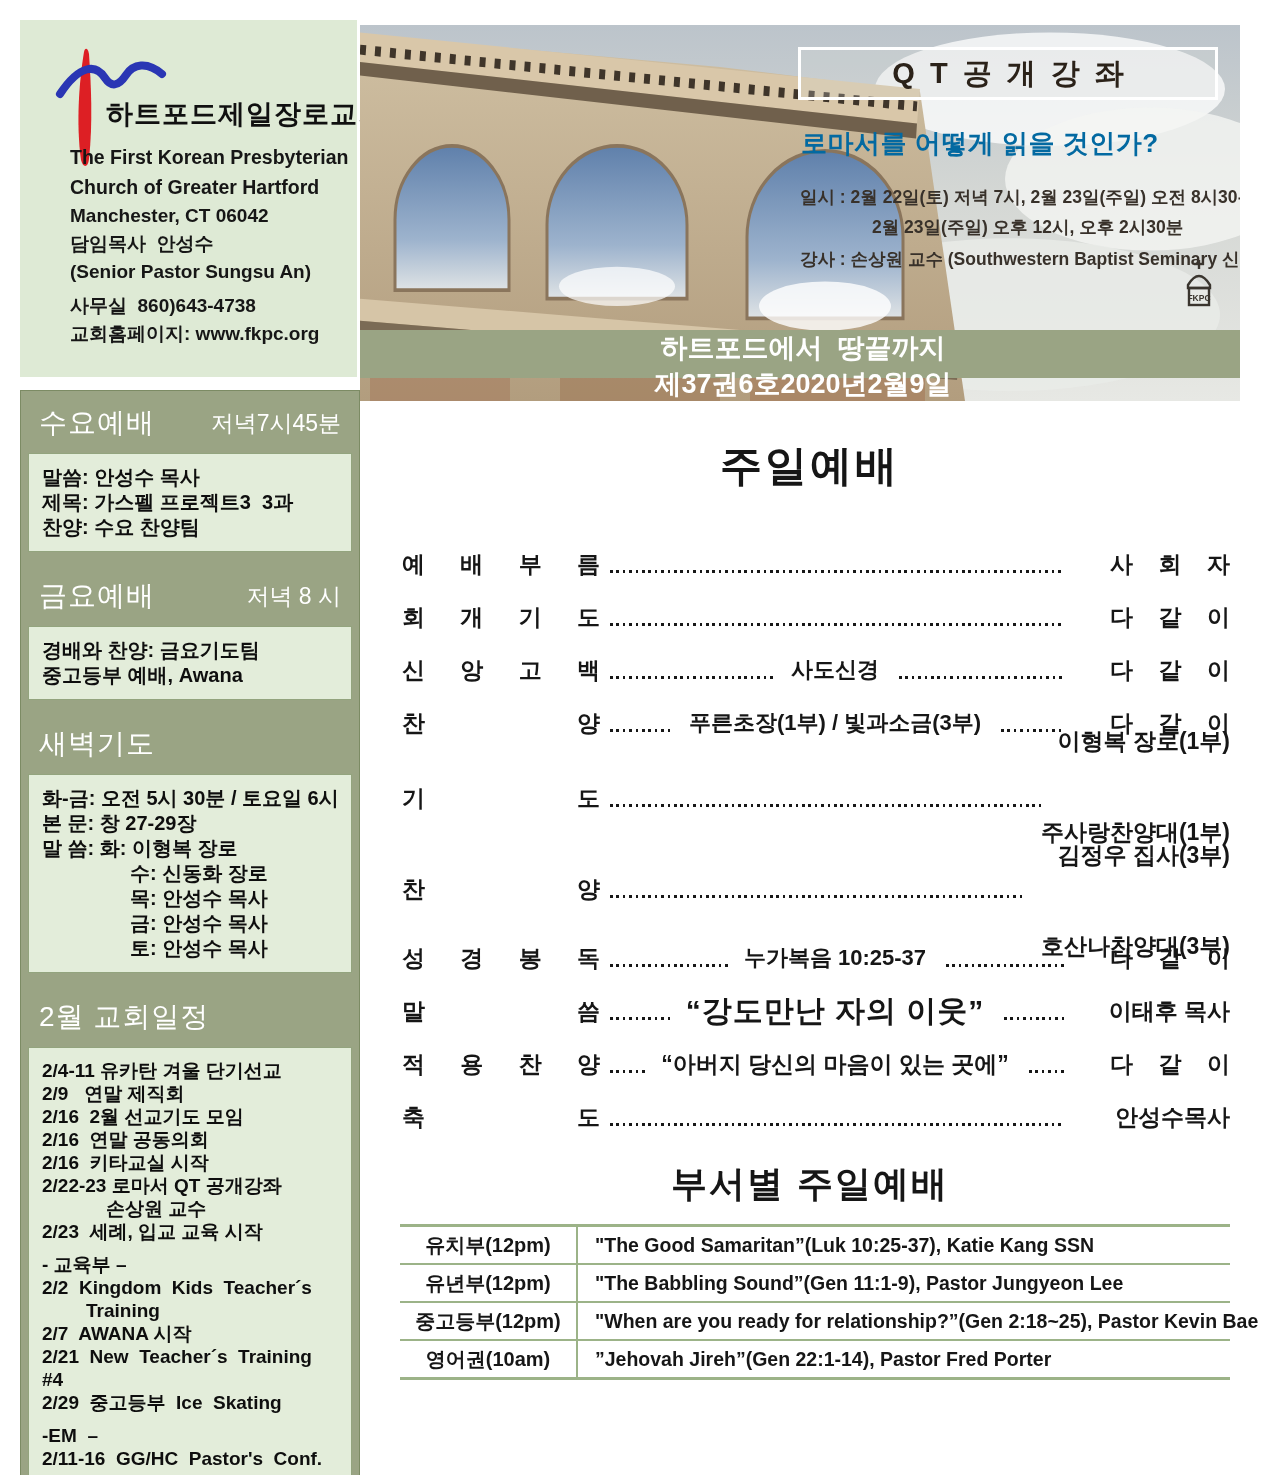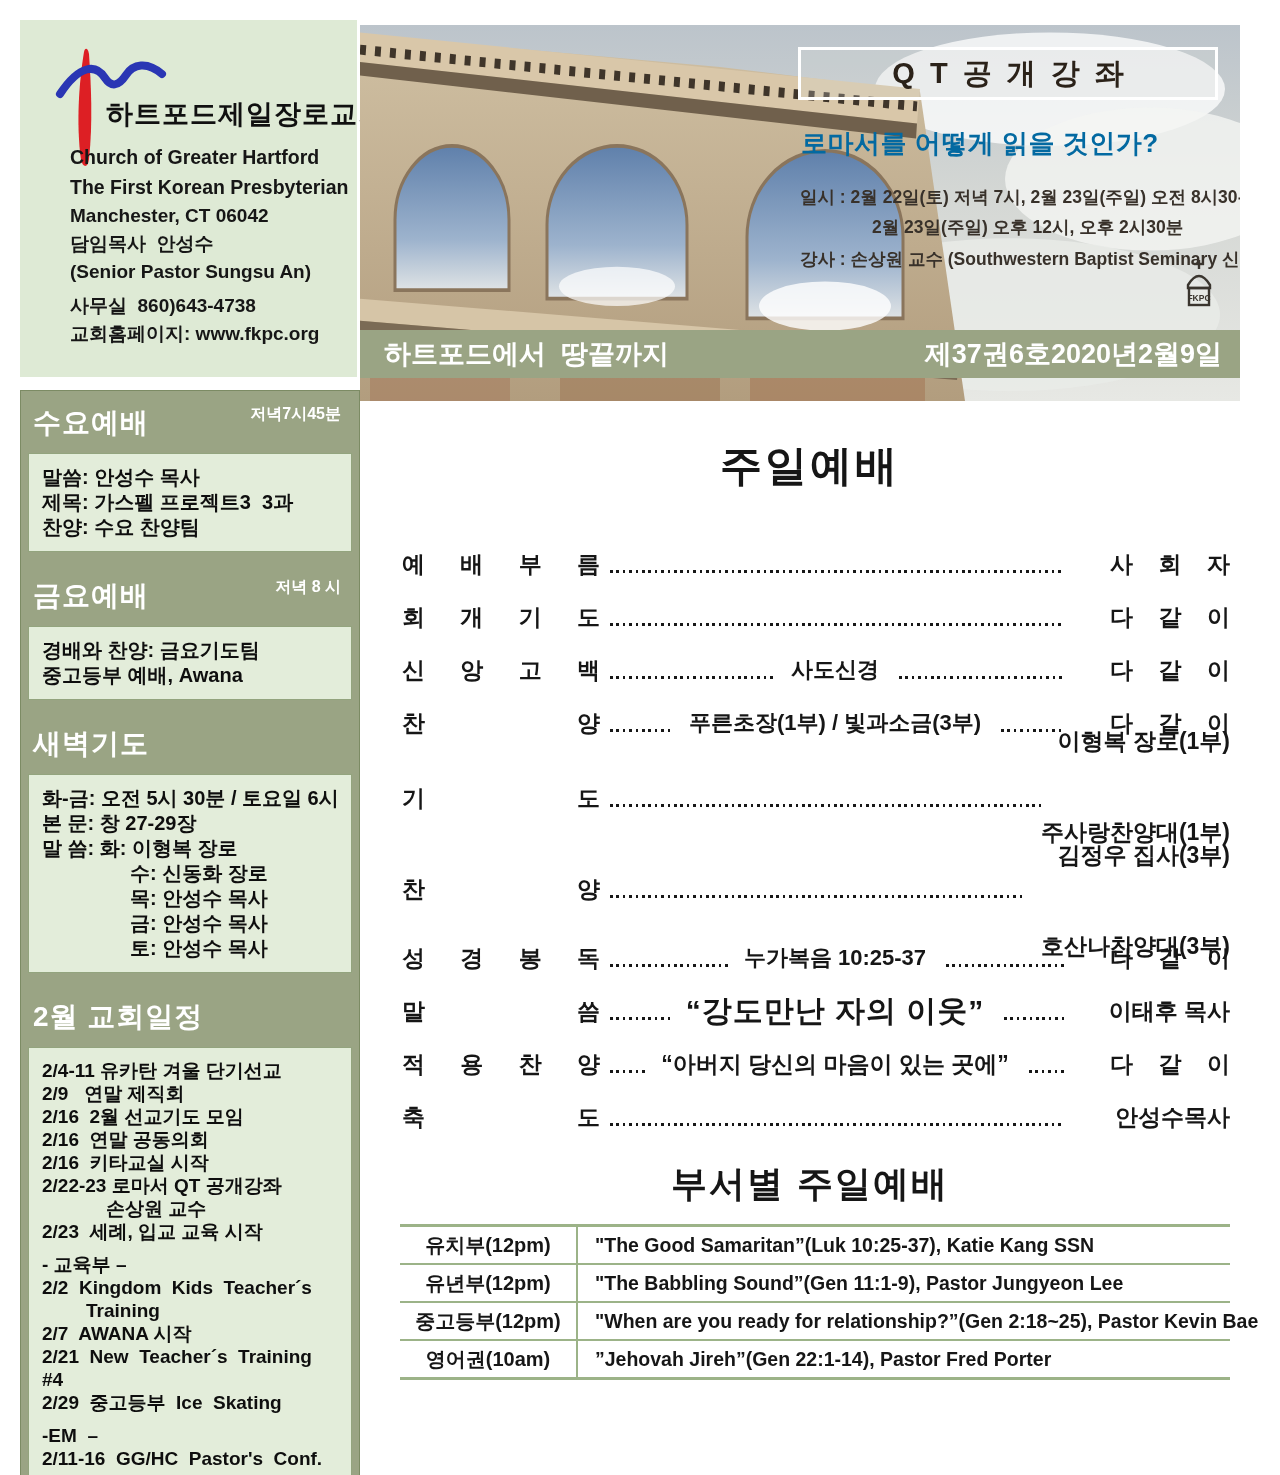--- a/index.html
+++ b/index.html
@@ -26,27 +26,27 @@
   .banner-title{position:absolute;left:441px;top:101px;font-size:26px;font-weight:800;
     color:#0369a1;white-space:nowrap;letter-spacing:0.5px;}
   .banner-line{position:absolute;font-size:17.5px;font-weight:700;color:#38312a;white-space:nowrap;}
   #bl1{left:440px;top:160px;}
   #bl2{left:512px;top:190px;}
   #bl3{left:440px;top:222px;}
   .badge{position:absolute;left:820px;top:234px;width:38px;height:50px;}
   
   .green-bar{position:absolute;left:360px;top:330px;width:880px;height:48px;background:#9aa484;
     color:#ffffff;display:flex;align-items:center;justify-content:space-between;
-    padding:0 18px 0 24px;box-sizing:border-box;font-size:27px;font-weight:700;white-space:pre;}
+    padding:0 18px 0 24px;box-sizing:border-box;font-size:27px;font-weight:700;white-space:pre;flex-direction:column;}
   
   .sidebar{position:absolute;left:20px;top:390px;width:340px;background:#9aa484;
     border:1px solid #7c8b64;box-sizing:border-box;padding-bottom:4px;}
-  .sb-head{display:flex;align-items:flex-start;padding:13px 14px 11px 12px;color:#ffffff;font-weight:700;}
+  .sb-head{display:flex;align-items:center;padding:13px 14px 11px 18px;color:#ffffff;font-weight:400;}
   .sb-title{font-size:28px;letter-spacing:1px;}
-  .sb-time{font-size:16px;margin-left:auto;padding-right:4px;}
+  .sb-time{font-size:23px;margin-left:auto;padding-right:4px;}
   .sb-box{background:#e3edda;border:1px solid #93a47e;margin:0 7px 12px 7px;
     padding:11px 8px 11px 13px;font-size:20px;font-weight:700;line-height:25px;color:#0e0e0e;}
   .sb-box .ln{white-space:pre-wrap;}
   .sb-box.tight{font-size:19px;line-height:23px;}
   .ln.indent1{padding-left:88px;}
   .ln.indent2{padding-left:64px;}
   .ln.indent3{padding-left:44px;}
   .ln.gap{margin-top:10px;}
   
   .main{position:absolute;left:380px;top:392px;width:860px;}
@@ -75,22 +75,22 @@
 </head>
 <body>
 
 <div class="logo-panel">
   <svg class="logo-mark" viewBox="0 0 118 128">
     <path d="M30,8 C25,38 22,80 27,116 C29,124 34,124 35,115 C39,78 37,40 35,10 C34,4 31,3 30,8 Z" fill="#dd1f24"></path>
     <path d="M6,50 C26,20 42,20 51,34 C57,43 64,43 72,31 C79,20 93,17 108,30" fill="none" stroke="#2a36b4" stroke-width="8" stroke-linecap="round"></path>
   </svg>
   <div class="name-ko">하트포드제일장로교회</div>
   <div class="panel-text">
+    <div class="pt pt-en">The First Korean Presbyterian</div>
     <div class="pt pt-en">Church of Greater Hartford</div>
-    <div class="pt pt-en">The First Korean Presbyterian</div>
     <div class="pt">Manchester, CT 06042</div>
     <div class="pt">담임목사  안성수</div>
     <div class="pt">(Senior Pastor Sungsu An)</div>
     <div class="pt pt-office">사무실  860)643-4738</div>
     <div class="pt">교회홈페이지: www.fkpc.org</div>
   </div>
 </div>
 
 <div class="banner">
   <svg class="photo" viewBox="0 0 880 305" preserveAspectRatio="none">

